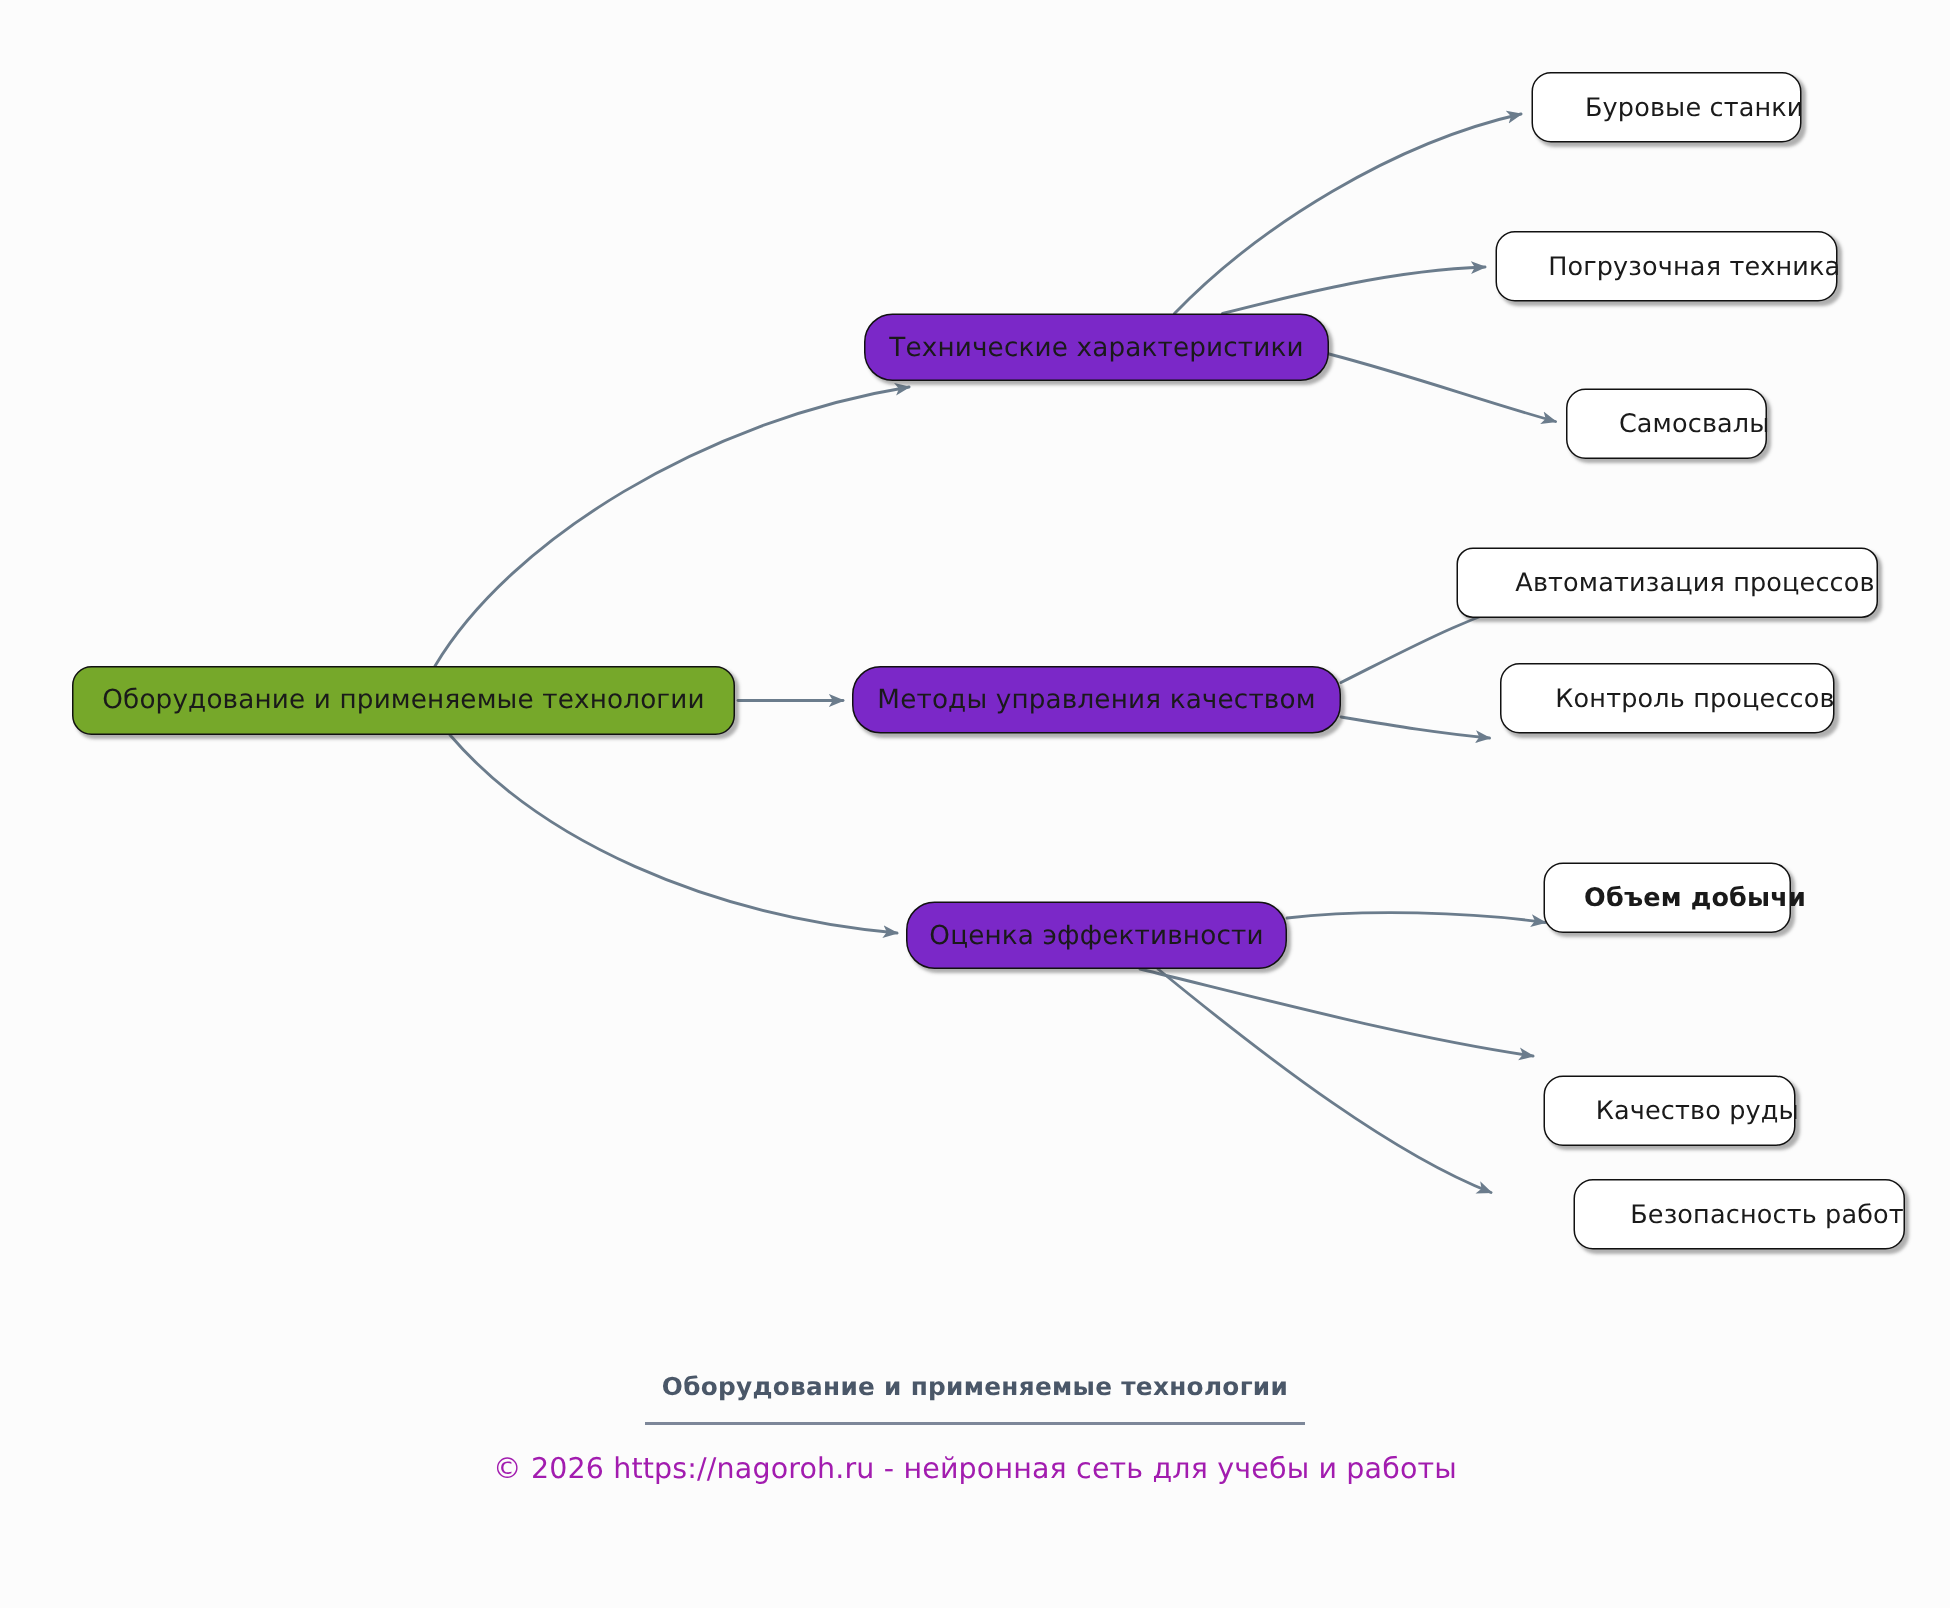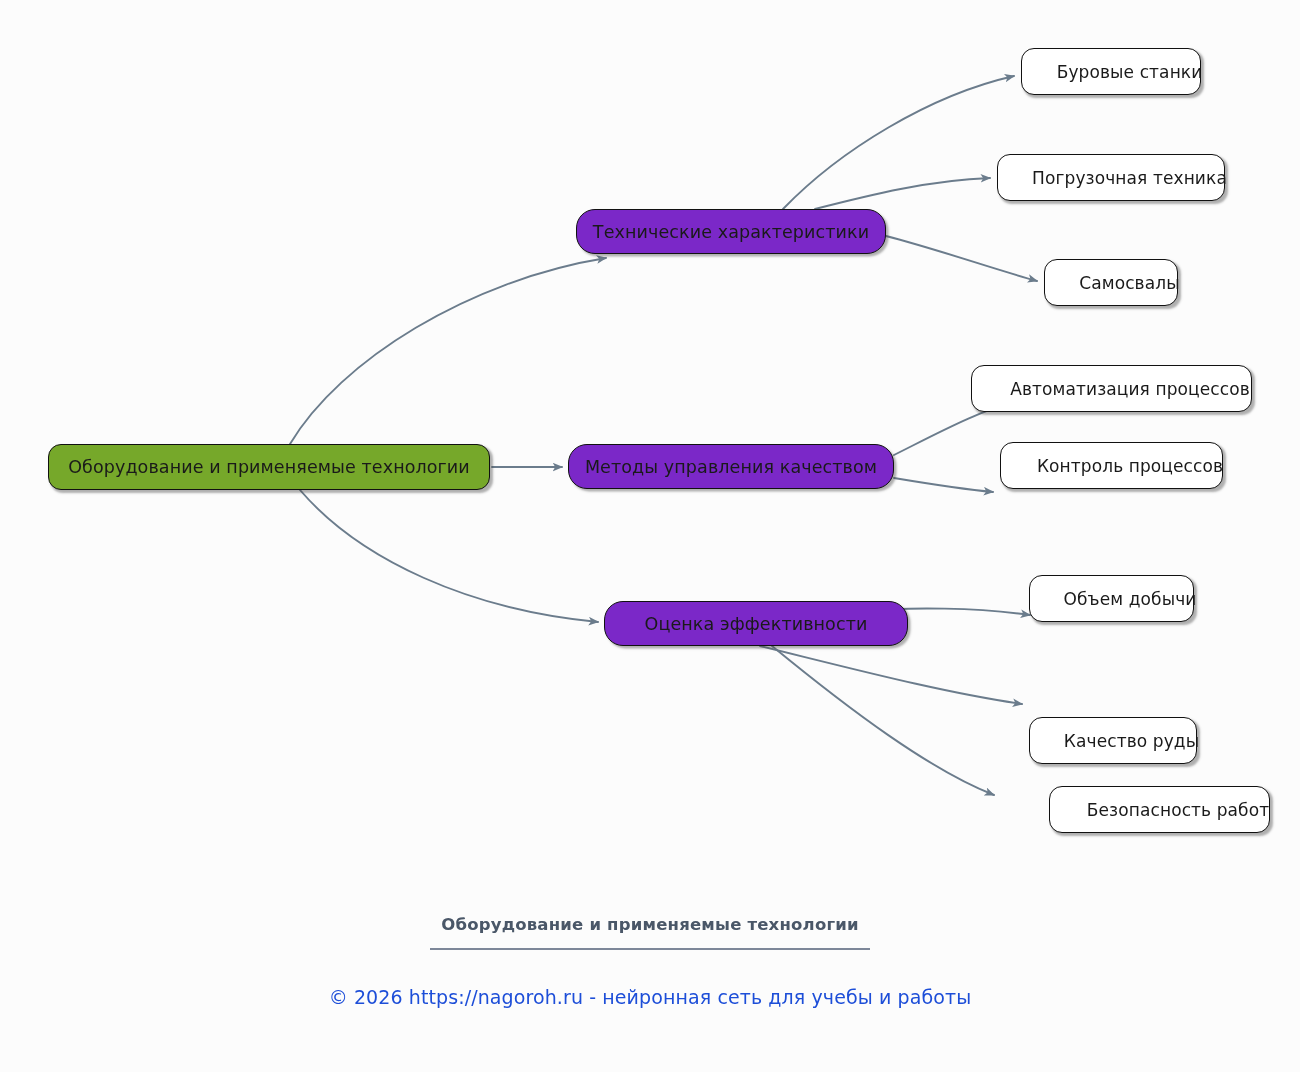--- a/index.html
+++ b/index.html
@@ -69,24 +69,24 @@
     color: #4a5768;
     letter-spacing: 0.2px;
   }
   #footer-rule {
     width: 440px;
     height: 1.5px;
     background: #7d8799;
     margin: 14px auto 0 auto;
   }
   #footer-copy {
-    margin-top: 36px;
+    margin-top: 18px;
     font-family: "DejaVu Sans", sans-serif;
     font-size: 19px;
-    color: #1d4ed8;
+    color: #a21caf;
     letter-spacing: 0.1px;
   }
 </style>
 </head>
 <body>
 
 <div id="canvas">
 
   <svg id="edges" viewBox="0 0 1300 1072" xmlns="http://www.w3.org/2000/svg">
     <defs>
@@ -121,30 +121,30 @@
       </div>
       <div class="node node-leaf" style="left: 997px; top: 154px; width: 228px; height: 47px;">
         <span>Погрузочная техника</span>
       </div>
       <div class="node node-leaf" style="left: 1044px; top: 259px; width: 134px; height: 47px;">
         <span>Самосвалы</span>
       </div>
       <div class="node node-branch" style="left: 568px; top: 444px; width: 326px; height: 45px; justify-content: center;">
         <span>Методы управления качеством</span>
       </div>
-      <div class="node node-leaf" style="left: 971px; top: 365px; width: 281px; height: 47px;">
+      <div class="node node-leaf" style="left: 971px; top: 365px; width: 281px; height: 47px; border-radius: 11px;">
         <span>Автоматизация процессов</span>
       </div>
       <div class="node node-leaf" style="left: 1000px; top: 442px; width: 223px; height: 47px;">
         <span>Контроль процессов</span>
       </div>
-      <div class="node node-branch" style="left: 604px; top: 601px; width: 304px; height: 45px;">
+      <div class="node node-branch" style="left: 604px; top: 601px; width: 254px; height: 45px;">
         <span>Оценка эффективности</span>
       </div>
-      <div class="node node-leaf" style="left: 1029px; top: 575px; width: 165px; height: 47px;">
+      <div class="node node-leaf" style="left: 1029px; top: 575px; width: 165px; height: 47px; font-weight: bold;">
         <span>Объем добычи</span>
       </div>
       <div class="node node-leaf" style="left: 1029px; top: 681px; width: 168px; height: 47px; margin-top: 36px;">
         <span>Качество руды</span>
       </div>
       <div class="node node-leaf" style="left: 1001px; top: 786px; width: 221px; height: 47px; margin-left: 48px;">
         <span>Безопасность работ</span>
       </div>
     </div>
 

